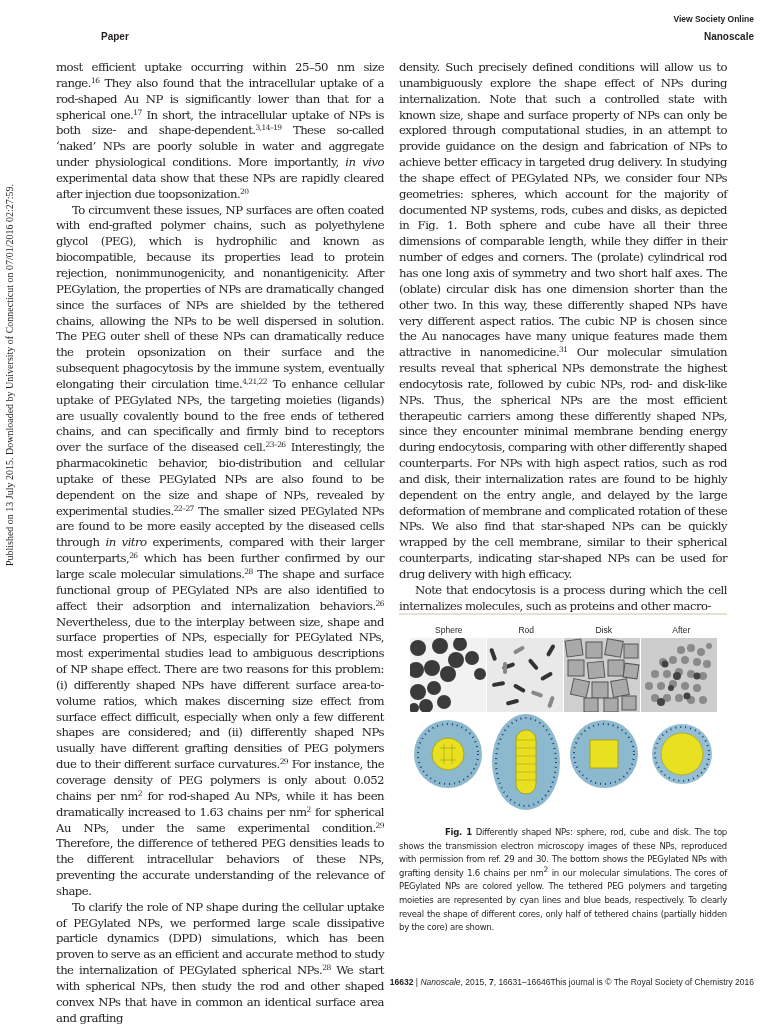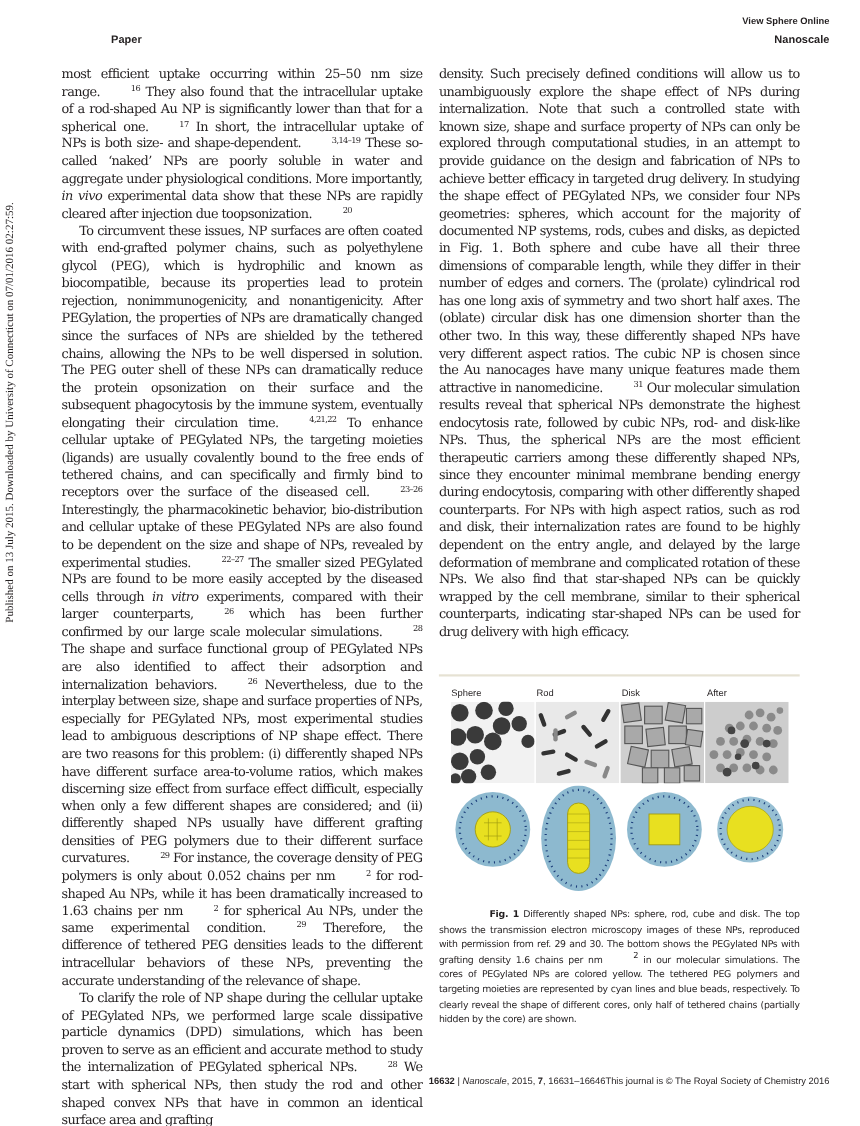--- a/index.html
+++ b/index.html
@@ -6,57 +6,58 @@
     body { width: 782px; height: 1024px; position: relative; overflow: hidden; color: #231f20; }
     .view-online { position: absolute; top: 14px; right: 28px; font: bold 8.5px "Liberation Sans", sans-serif; color: #231f20; }
     .running-head { position: absolute; top: 31px; left: 56px; right: 28px; display: flex; justify-content: space-between; font: bold 10px "Liberation Sans", sans-serif; color: #231f20; padding-left: 45px; }
     .side-note { position: absolute; left: 4px; top: 40px; width: 14px; height: 640px; }
     .side-note span { position: absolute; left: 0; top: 640px; transform-origin: 0 0; transform: rotate(-90deg); white-space: nowrap; font: 10px "Liberation Serif", serif; color: #231f20; width: 610px; text-align: center; }
     .col { position: absolute; top: 60px; width: 328px; font: 11.7px/15.85px "DejaVu Serif", serif; letter-spacing: -0.55px; text-align: justify; hyphens: none; }
     .col-left { left: 56px; }
     .col-right { left: 399px; }
     .col p { margin: 0; }
     .col p.indent { text-indent: 16px; }
-    sup { font-size: 7.5px; line-height: 0; vertical-align: 4px; margin-left: 28px; }
+    sup { font-size: 7.5px; line-height: 0; vertical-align: 4px; }
     em { }
     .fig-rule { position: absolute; left: 399px; top: 613px; width: 328px; height: 2px; background: #e6e2d3; }
     .figure { position: absolute; left: 410px; top: 625px; width: 310px; height: 195px; }
     .fig-labels { display: flex; justify-content: space-around; width: 310px; font: 8.5px "Liberation Sans", sans-serif; color: #231f20; margin-left: 0; }
-    .fig-labels span { width: 77px; }
+    .fig-labels span { width: 77px; text-align: center; }
     .tem-row { display: flex; gap: 1px; margin-top: 3px; }
     .tem { width: 76px; height: 74px; }
     .sim-row { display: flex; gap: 2px; margin-top: 2px; }
     .sim { width: 76px; height: 98px; }
     .caption { position: absolute; left: 399px; top: 826px; width: 328px; font: 8.5px/13.6px "DejaVu Sans", sans-serif; letter-spacing: -0.25px; text-align: justify; color: #231f20; }
     .caption b { font-weight: bold; padding-left: 46px; }
     .footer { position: absolute; top: 977px; left: 56px; right: 28px; display: flex; justify-content: flex-end; font: 8.5px "Liberation Sans", sans-serif; color: #231f20; }
     .footer .pg { font-weight: bold; }
     .footer .jn { font-style: italic; }
   </style>
 </head>
 <body>
 
-<div class="view-online">View Sphere Online</div>
+<div class="view-online">View Society Online</div>
 <div class="running-head">
   <span>Paper</span>
   <span>Nanoscale</span>
 </div>
 
 <div class="side-note">
   <span>Published on 13 July 2015. Downloaded by University of Connecticut on 07/01/2016 02:27:59.</span>
 </div>
 
 <div class="col col-left">
   <p><span>most efficient uptake occurring within 25–50 nm size range.</span><sup>16</sup><span> They also found that the intracellular uptake of a rod-shaped Au NP is significantly lower than that for a spherical one.</span><sup>17</sup><span> In short, the intracellular uptake of NPs is both size- and shape-dependent.</span><sup>3,14–19</sup><span> These so-called ‘naked’ NPs are poorly soluble in water and aggregate under physiological conditions. More importantly, </span><em>in vivo</em><span> experimental data show that these NPs are rapidly cleared after injection due toopsonization.</span><sup>20</sup></p>
   <p class="indent"><span>To circumvent these issues, NP surfaces are often coated with end-grafted polymer chains, such as polyethylene glycol (PEG), which is hydrophilic and known as biocompatible, because its properties lead to protein rejection, nonimmunogenicity, and nonantigenicity. After PEGylation, the properties of NPs are dramatically changed since the surfaces of NPs are shielded by the tethered chains, allowing the NPs to be well dispersed in solution. The PEG outer shell of these NPs can dramatically reduce the protein opsonization on their surface and the subsequent phagocytosis by the immune system, eventually elongating their circulation time.</span><sup>4,21,22</sup><span> To enhance cellular uptake of PEGylated NPs, the targeting moieties (ligands) are usually covalently bound to the free ends of tethered chains, and can specifically and firmly bind to receptors over the surface of the diseased cell.</span><sup>23–26</sup><span> Interestingly, the pharmacokinetic behavior, bio-distribution and cellular uptake of these PEGylated NPs are also found to be dependent on the size and shape of NPs, revealed by experimental studies.</span><sup>22–27</sup><span> The smaller sized PEGylated NPs are found to be more easily accepted by the diseased cells through </span><em>in vitro</em><span> experiments, compared with their larger counterparts,</span><sup>26</sup><span> which has been further confirmed by our large scale molecular simulations.</span><sup>28</sup><span> The shape and surface functional group of PEGylated NPs are also identified to affect their adsorption and internalization behaviors.</span><sup>26</sup><span> Nevertheless, due to the interplay between size, shape and surface properties of NPs, especially for PEGylated NPs, most experimental studies lead to ambiguous descriptions of NP shape effect. There are two reasons for this problem: (i) differently shaped NPs have different surface area-to-volume ratios, which makes discerning size effect from surface effect difficult, especially when only a few different shapes are considered; and (ii) differently shaped NPs usually have different grafting densities of PEG polymers due to their different surface curvatures.</span><sup>29</sup><span> For instance, the coverage density of PEG polymers is only about 0.052 chains per nm</span><sup>2</sup><span> for rod-shaped Au NPs, while it has been dramatically increased to 1.63 chains per nm</span><sup>2</sup><span> for spherical Au NPs, under the same experimental condition.</span><sup>29</sup><span> Therefore, the difference of tethered PEG densities leads to the different intracellular behaviors of these NPs, preventing the accurate understanding of the relevance of shape.</span></p>
   <p class="indent"><span>To clarify the role of NP shape during the cellular uptake of PEGylated NPs, we performed large scale dissipative particle dynamics (DPD) simulations, which has been proven to serve as an efficient and accurate method to study the internalization of PEGylated spherical NPs.</span><sup>28</sup><span> We start with spherical NPs, then study the rod and other shaped convex NPs that have in common an identical surface area and grafting</span></p>
 </div>
 
 <div class="col col-right">
   <p><span>density. Such precisely defined conditions will allow us to unambiguously explore the shape effect of NPs during internalization. Note that such a controlled state with known size, shape and surface property of NPs can only be explored through computational studies, in an attempt to provide guidance on the design and fabrication of NPs to achieve better efficacy in targeted drug delivery. In studying the shape effect of PEGylated NPs, we consider four NPs geometries: spheres, which account for the majority of documented NP systems, rods, cubes and disks, as depicted in Fig. 1. Both sphere and cube have all their three dimensions of comparable length, while they differ in their number of edges and corners. The (prolate) cylindrical rod has one long axis of symmetry and two short half axes. The (oblate) circular disk has one dimension shorter than the other two. In this way, these differently shaped NPs have very different aspect ratios. The cubic NP is chosen since the Au nanocages have many unique features made them attractive in nanomedicine.</span><sup>31</sup><span> Our molecular simulation results reveal that spherical NPs demonstrate the highest endocytosis rate, followed by cubic NPs, rod- and disk-like NPs. Thus, the spherical NPs are the most efficient therapeutic carriers among these differently shaped NPs, since they encounter minimal membrane bending energy during endocytosis, comparing with other differently shaped counterparts. For NPs with high aspect ratios, such as rod and disk, their internalization rates are found to be highly dependent on the entry angle, and delayed by the large deformation of membrane and complicated rotation of these NPs. We also find that star-shaped NPs can be quickly wrapped by the cell membrane, similar to their spherical counterparts, indicating star-shaped NPs can be used for drug delivery with high efficacy.</span></p>
+  <p class="indent"><span>Note that endocytosis is a process during which the cell internalizes molecules, such as proteins and other macro-</span></p>
 </div>
 
 <div class="fig-rule"></div>
 
 <div class="figure">
   <div class="fig-labels">
     <span>Sphere</span>
     <span>Rod</span>
     <span>Disk</span>
     <span>After</span>

